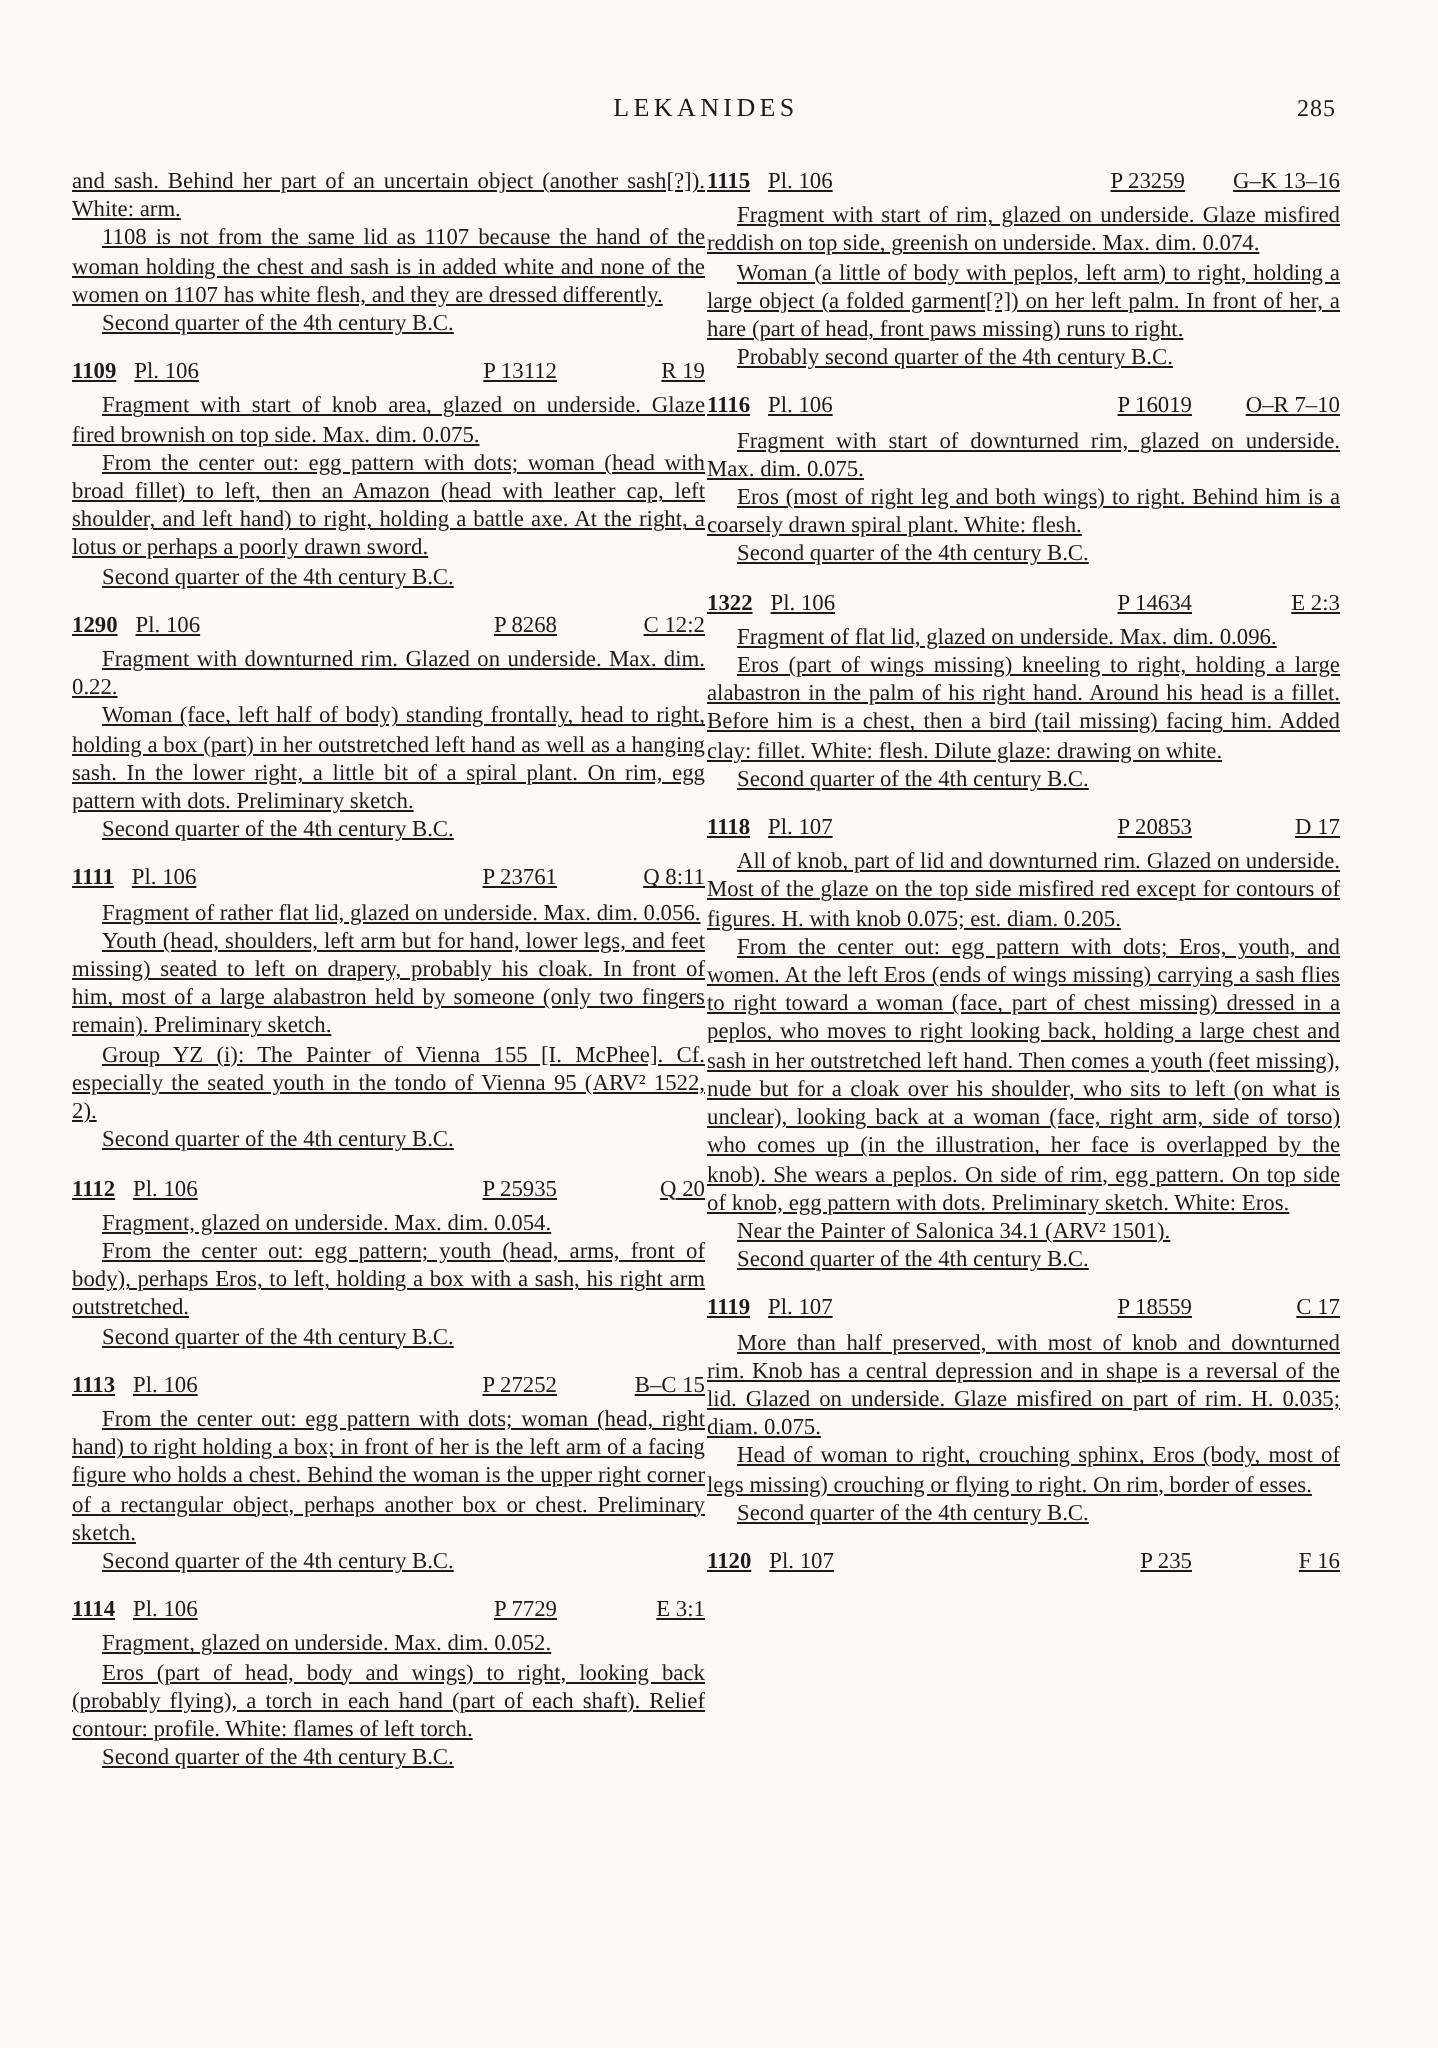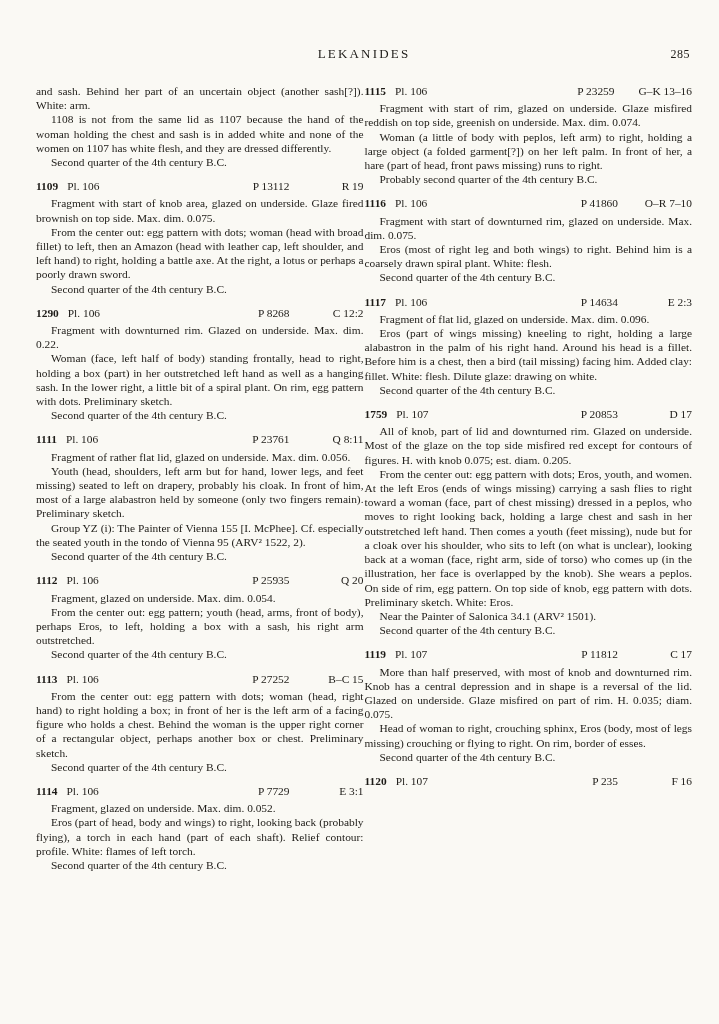--- a/index.html
+++ b/index.html
@@ -6,21 +6,22 @@
   html, body {
     width: 719px; height: 1024px;
     background: #faf9f4;
     font-family: "Liberation Serif", serif;
     color: #1d1b17;
     overflow: hidden;
   }
   .page {
     position: relative;
     width: 719px; height: 1010px;
-    padding: 46px 27px 30px 36px;
+    padding: 46px 49px 30px 36px;
+    text-decoration: underline;
   }
   .page-header {
     position: relative;
     height: 18px;
     margin-bottom: 20px;
   }
   .page-title {
     position: absolute;
     left: 0; right: 0;
     text-align: center;
@@ -174,64 +175,64 @@
             <p class="para">Fragment with start of rim, glazed on underside. Glaze misfired reddish on top side, greenish on underside. Max. dim. 0.074.</p>
             <p class="para">Woman (a little of body with peplos, left arm) to right, holding a large object (a folded garment[?]) on her left palm. In front of her, a hare (part of head, front paws missing) runs to right.</p>
             <p class="para">Probably second quarter of the 4th century B.C.</p>
           </div>
   </section>
 
   <section class="entry">
     <div class="entry-header">
       <span class="entry-number">1116</span>
       <span class="entry-plate">Pl. 106</span>
-      <span class="entry-inv">P 41860</span>
+      <span class="entry-inv">P 16019</span>
       <span class="entry-ref">O–R 7–10</span>
     </div>
     <div class="entry-body">
             <p class="para">Fragment with start of downturned rim, glazed on underside. Max. dim. 0.075.</p>
             <p class="para">Eros (most of right leg and both wings) to right. Behind him is a coarsely drawn spiral plant. White: flesh.</p>
             <p class="para">Second quarter of the 4th century B.C.</p>
           </div>
   </section>
 
   <section class="entry">
     <div class="entry-header">
-      <span class="entry-number">1117</span>
+      <span class="entry-number">1322</span>
       <span class="entry-plate">Pl. 106</span>
       <span class="entry-inv">P 14634</span>
       <span class="entry-ref">E 2:3</span>
     </div>
     <div class="entry-body">
             <p class="para">Fragment of flat lid, glazed on underside. Max. dim. 0.096.</p>
             <p class="para">Eros (part of wings missing) kneeling to right, holding a large alabastron in the palm of his right hand. Around his head is a fillet. Before him is a chest, then a bird (tail missing) facing him. Added clay: fillet. White: flesh. Dilute glaze: drawing on white.</p>
             <p class="para">Second quarter of the 4th century B.C.</p>
           </div>
   </section>
 
   <section class="entry">
     <div class="entry-header">
-      <span class="entry-number">1759</span>
+      <span class="entry-number">1118</span>
       <span class="entry-plate">Pl. 107</span>
       <span class="entry-inv">P 20853</span>
       <span class="entry-ref">D 17</span>
     </div>
     <div class="entry-body">
             <p class="para">All of knob, part of lid and downturned rim. Glazed on underside. Most of the glaze on the top side misfired red except for contours of figures. H. with knob 0.075; est. diam. 0.205.</p>
             <p class="para">From the center out: egg pattern with dots; Eros, youth, and women. At the left Eros (ends of wings missing) carrying a sash flies to right toward a woman (face, part of chest missing) dressed in a peplos, who moves to right looking back, holding a large chest and sash in her outstretched left hand. Then comes a youth (feet missing), nude but for a cloak over his shoulder, who sits to left (on what is unclear), looking back at a woman (face, right arm, side of torso) who comes up (in the illustration, her face is overlapped by the knob). She wears a peplos. On side of rim, egg pattern. On top side of knob, egg pattern with dots. Preliminary sketch. White: Eros.</p>
             <p class="para">Near the Painter of Salonica 34.1 (ARV² 1501).</p>
             <p class="para">Second quarter of the 4th century B.C.</p>
           </div>
   </section>
 
   <section class="entry">
     <div class="entry-header">
       <span class="entry-number">1119</span>
       <span class="entry-plate">Pl. 107</span>
-      <span class="entry-inv">P 11812</span>
+      <span class="entry-inv">P 18559</span>
       <span class="entry-ref">C 17</span>
     </div>
     <div class="entry-body">
             <p class="para">More than half preserved, with most of knob and downturned rim. Knob has a central depression and in shape is a reversal of the lid. Glazed on underside. Glaze misfired on part of rim. H. 0.035; diam. 0.075.</p>
             <p class="para">Head of woman to right, crouching sphinx, Eros (body, most of legs missing) crouching or flying to right. On rim, border of esses.</p>
             <p class="para">Second quarter of the 4th century B.C.</p>
           </div>
   </section>
 
   <section class="entry">

